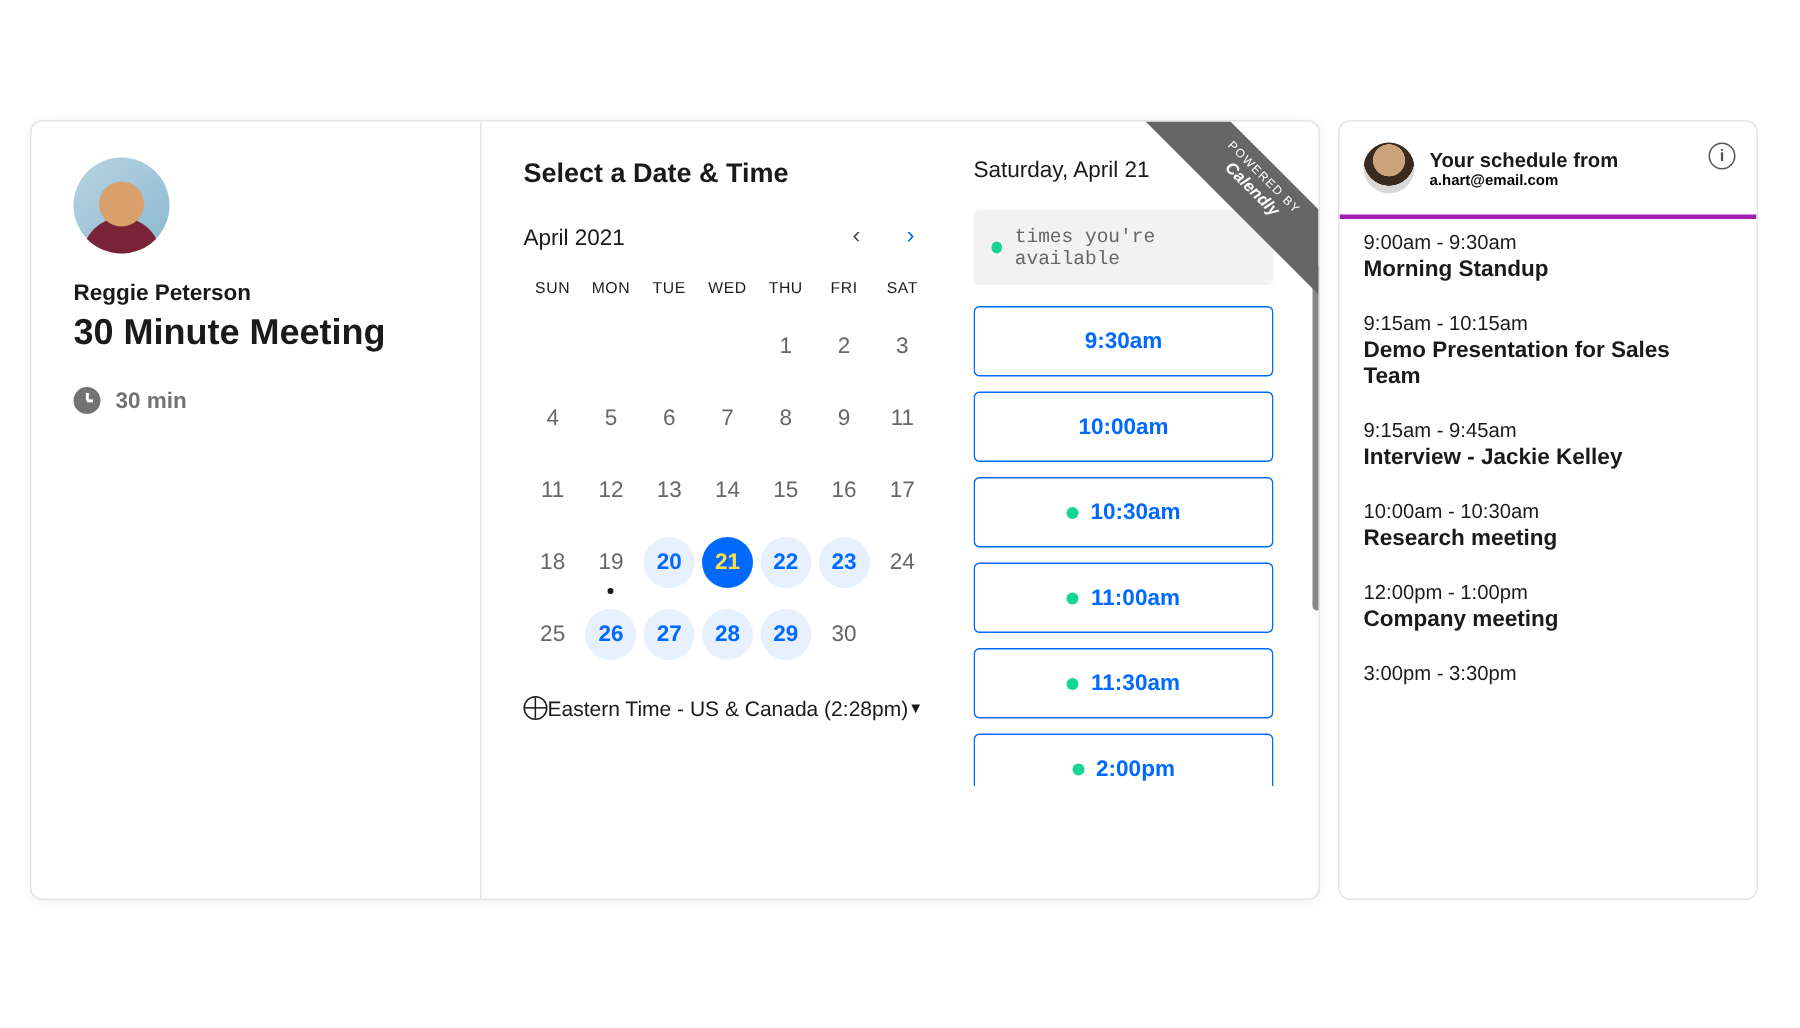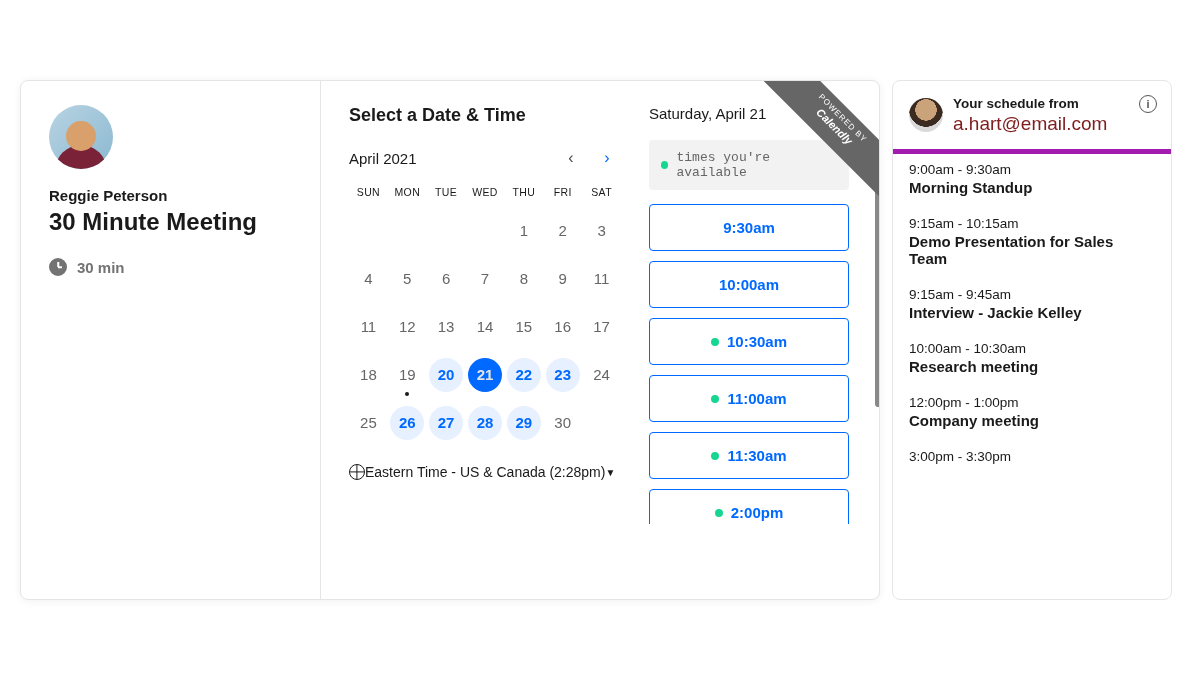--- a/index.html
+++ b/index.html
@@ -84,21 +84,21 @@
   .arrow { width:20px; height:20px; display:flex; align-items:center; justify-content:center; cursor:pointer; font-size:16px;}
   .arrow.prev { color:#4d4d4d; }
   .arrow.next { color:#0069ff; }
 
   .dow-row { display:grid; grid-template-columns:repeat(7,1fr); text-align:center; font-size:10.5px; letter-spacing:0.4px; color:#1a1a1a; margin-bottom:14px; }
   .cal-grid { display:grid; grid-template-columns:repeat(7,1fr); row-gap:10px; text-align:center; }
   .cell { height:38px; display:flex; align-items:center; justify-content:center; font-size:15px; color:#666; position:relative;}
   .cell .num { width:34px; height:34px; line-height:34px; border-radius:50%; display:inline-block;}
   .cell.blank { visibility:hidden; }
   .cell.available .num { background:#e6f0ff; color:#0069ff; font-weight:700; cursor:pointer;}
-  .cell.selected .num { background:#0069ff; color:#e5e5e5; font-weight:700; cursor:pointer;}
+  .cell.selected .num { background:#0069ff; color:#fde047; font-weight:700; cursor:pointer;}
   .cell.today::after { content:""; position:absolute; bottom:-2px; left:50%; transform:translateX(-50%); width:4px; height:4px; background:#1a1a1a; border-radius:50%; }
 
   .tz-row { display:flex; align-items:center; gap:0; font-size:14px; color:#1a1a1a; margin-top:22px; }
   .globe-icon {
     width:16px; height:16px; border:1.5px solid #1a1a1a; border-radius:50%;
     position:relative; display:inline-block;
   }
   .globe-icon::before { content:""; position:absolute; left:50%; top:0; bottom:0; width:1.2px; background:#1a1a1a; transform:translateX(-50%);}
   .globe-icon::after { content:""; position:absolute; top:50%; left:0; right:0; height:1.2px; background:#1a1a1a; transform:translateY(-50%);}
   .caret { font-size:10px; }
@@ -152,28 +152,28 @@
 
   .side-card {
     width: 280px;
     border:1px solid #e5e5e5; border-radius:8px;
     background:#fff;
     height:520px;
     overflow:hidden;
   }
   .side-header {
     display:flex; align-items:center; gap:10px;
-    padding:14px 16px; border-bottom:5px solid #a21caf; position:relative;
+    padding:14px 16px; border-bottom:3px solid #a21caf; position:relative;
   }
   .side-avatar {
     width:34px; height:34px; border-radius:50%;
     background: radial-gradient(circle at 50% 35%, #caa37a 0 38%, #3a2a20 39% 60%, #d9d9d9 61% 100%);
   }
   .side-title { font-size:13.5px; font-weight:700; line-height:1.3;}
-  .side-sub { font-size:19px; font-weight:400; color:#7f1d1d;}
+  .side-sub { font-size:10px; font-weight:700; color:#000000;}
   .info-icon {
     position:absolute; right:14px; top:14px;
     width:18px; height:18px; border:1.5px solid #555; border-radius:50%;
     display:flex; align-items:center; justify-content:center;
     font-size:11px; color:#555; font-weight:700;
   }
   .events { padding: 8px 16px; display:flex; flex-direction:column; gap:20px;}
   .evt-time { font-size:13.5px; color:#1a1a1a; margin-bottom:2px;}
   .evt-name { font-size:15px; font-weight:700; }
 </style>

